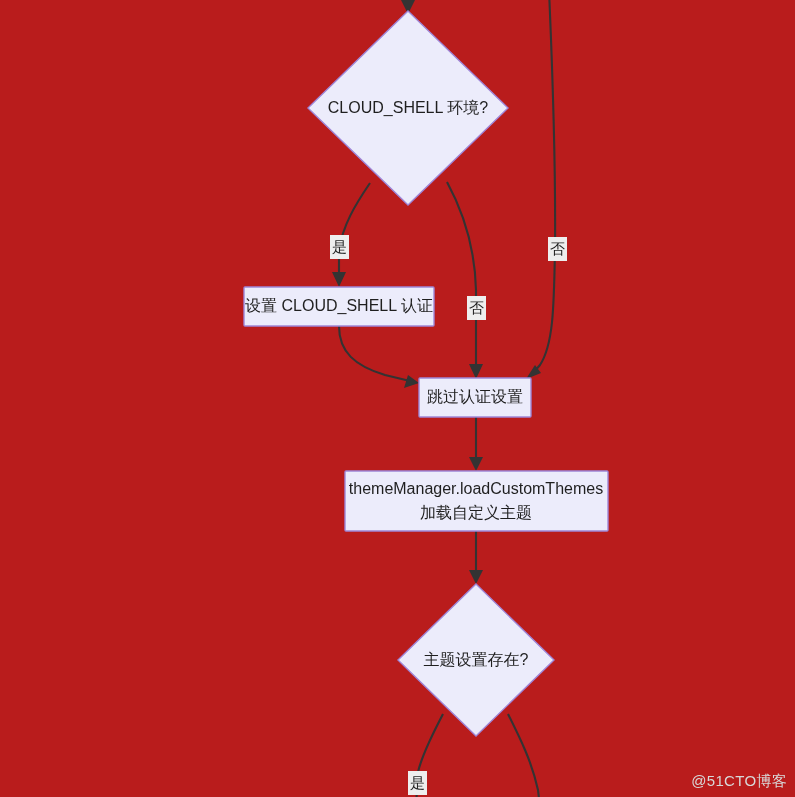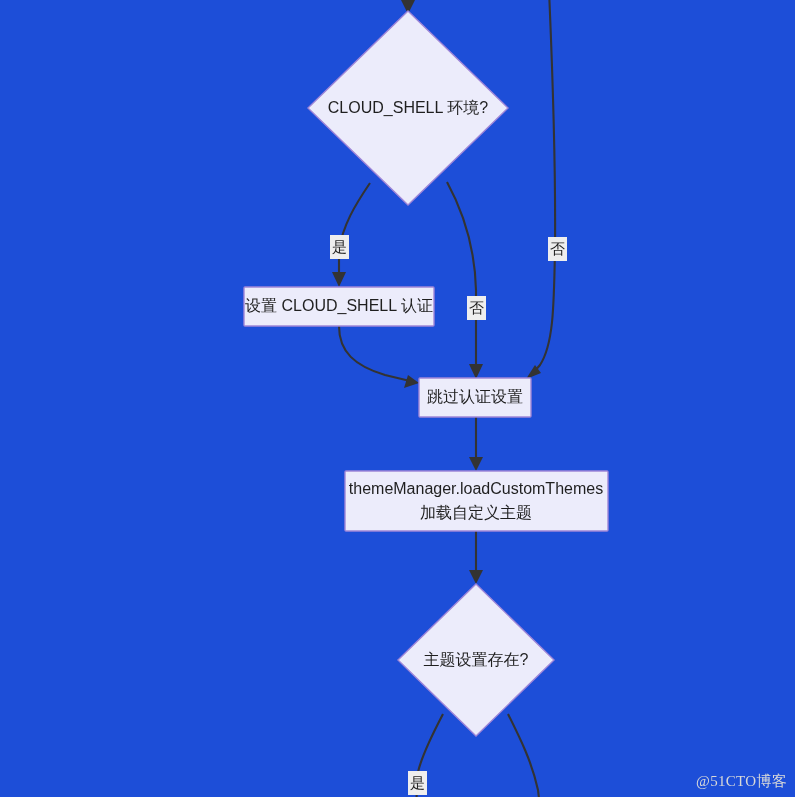--- a/index.html
+++ b/index.html
@@ -8,21 +8,21 @@
     padding: 0;
     background: #ffffff;
   }
   body {
     font-family: "Liberation Sans", "DejaVu Sans", sans-serif;
   }
   #canvas {
     position: relative;
     width: 795px;
     height: 797px;
-    background: #1d4ed8;
+    background: #b91c1c;
     overflow: hidden;
   }
   #flow-svg {
     position: absolute;
     left: 0;
     top: 0;
     width: 795px;
     height: 797px;
   }
   .node-shape {
@@ -57,21 +57,21 @@
     font-size: 15px;
     text-anchor: middle;
     dominant-baseline: middle;
   }
   .watermark {
     position: absolute;
     right: 8px;
     bottom: 6px;
     color: #d8d8d8;
     font-size: 15px;
-    font-family: Liberation Serif, serif;
+    font-family: Liberation Sans, sans-serif;
     letter-spacing: 0.3px;
     user-select: none;
   }
 </style>
 </head>
 <body>
 
 <div id="canvas">
 
   <svg id="flow-svg" viewBox="0 0 795 797">

